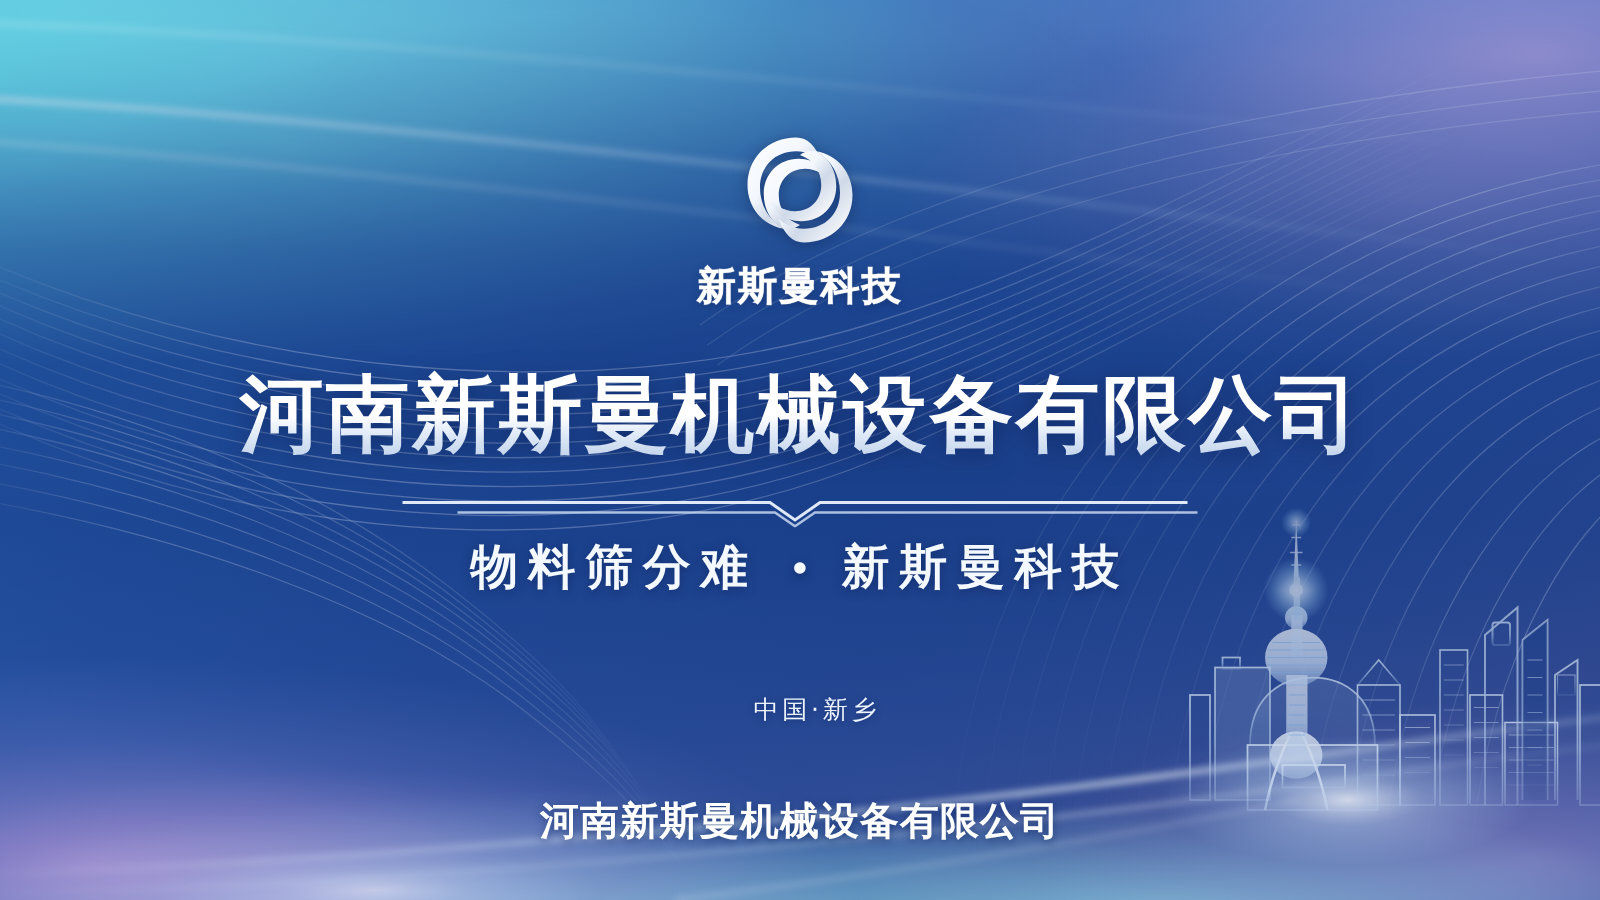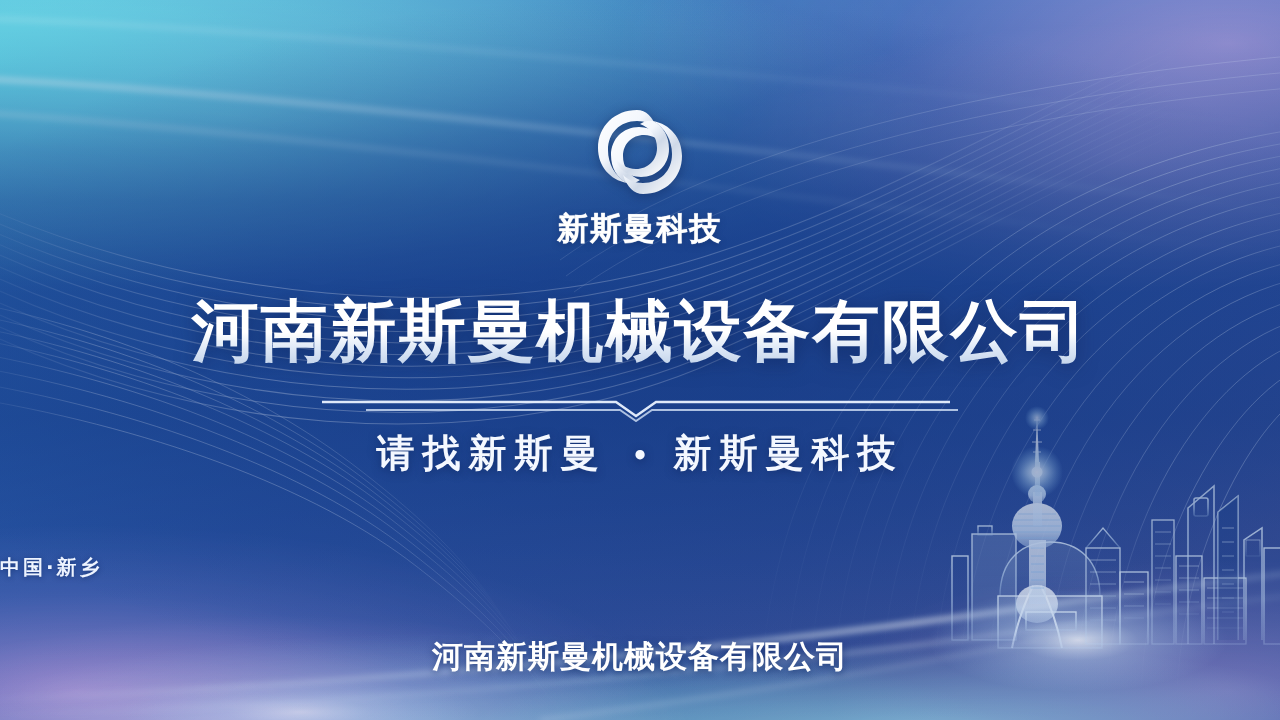--- a/index.html
+++ b/index.html
@@ -105,24 +105,25 @@
   .title-sub{
     position:absolute; left:0; right:0; top:428px; text-align:center;
     font-family:"DejaVu Sans","Liberation Sans",sans-serif;
     font-weight:600; font-size:38px; letter-spacing:8px; color:#f4f8ff;
     text-shadow:0 2px 8px rgba(10,30,82,.5);
     white-space:nowrap;
   }
   .title-sub .dot{ font-size:26px; vertical-align:middle; letter-spacing:0; padding:0 4px; }
 
   .location{
-    position:absolute; left:0; right:0; top:554px; text-align:left;
+    position:absolute; left:0; right:0; top:554px; text-align:center;
     font-family:"DejaVu Sans","Liberation Sans",sans-serif;
-    font-weight:700; font-size:20px; letter-spacing:3px; color:#eef4ff;
+    font-weight:400; font-size:20px; letter-spacing:3px; color:#eef4ff;
     text-shadow:0 1px 5px rgba(10,30,82,.5);
+    padding-left:27px;
   }
 
   .footer-name{
     position:absolute; left:0; right:0; top:636px; text-align:center;
     font-family:"DejaVu Sans","Liberation Sans",sans-serif;
     font-weight:700; font-size:31px; letter-spacing:1px; color:#ffffff;
     text-shadow:0 2px 7px rgba(12,36,92,.6);
     white-space:nowrap;
   }
 </style>
@@ -406,21 +407,21 @@
         <g fill="none" stroke="#eaf2ff" stroke-width="2.4" stroke-opacity="0.95">
           <path d="M2,10 L296,10 L316,24 L336,10 L630,10"></path>
         </g>
         <g fill="none" stroke="#d2e1f6" stroke-width="2" stroke-opacity="0.8">
           <path d="M46,18 L300,18 L316,29 L332,18 L638,18"></path>
         </g>
       </svg>
     </div>
 
     <div class="title-sub">
-      <span>请找新斯曼</span>
+      <span>物料筛分难</span>
       <span class="dot">•</span>
       <span>新斯曼科技</span>
     </div>
 
     <div class="location">中国·新乡</div>
     <div class="footer-name">河南新斯曼机械设备有限公司</div>
 
   </div>
 </div>
 

